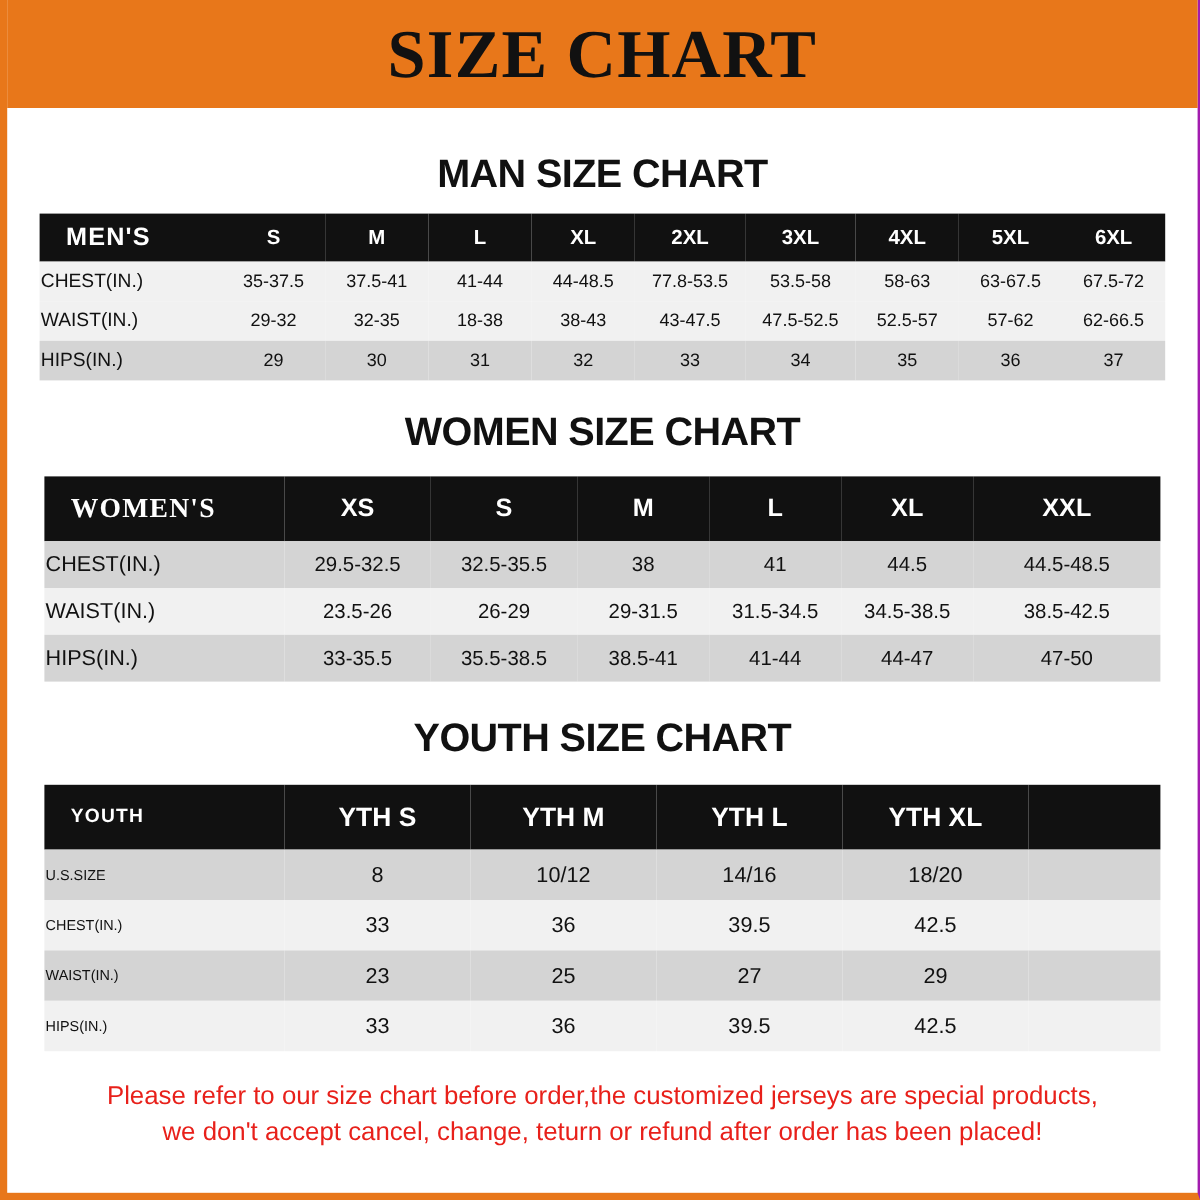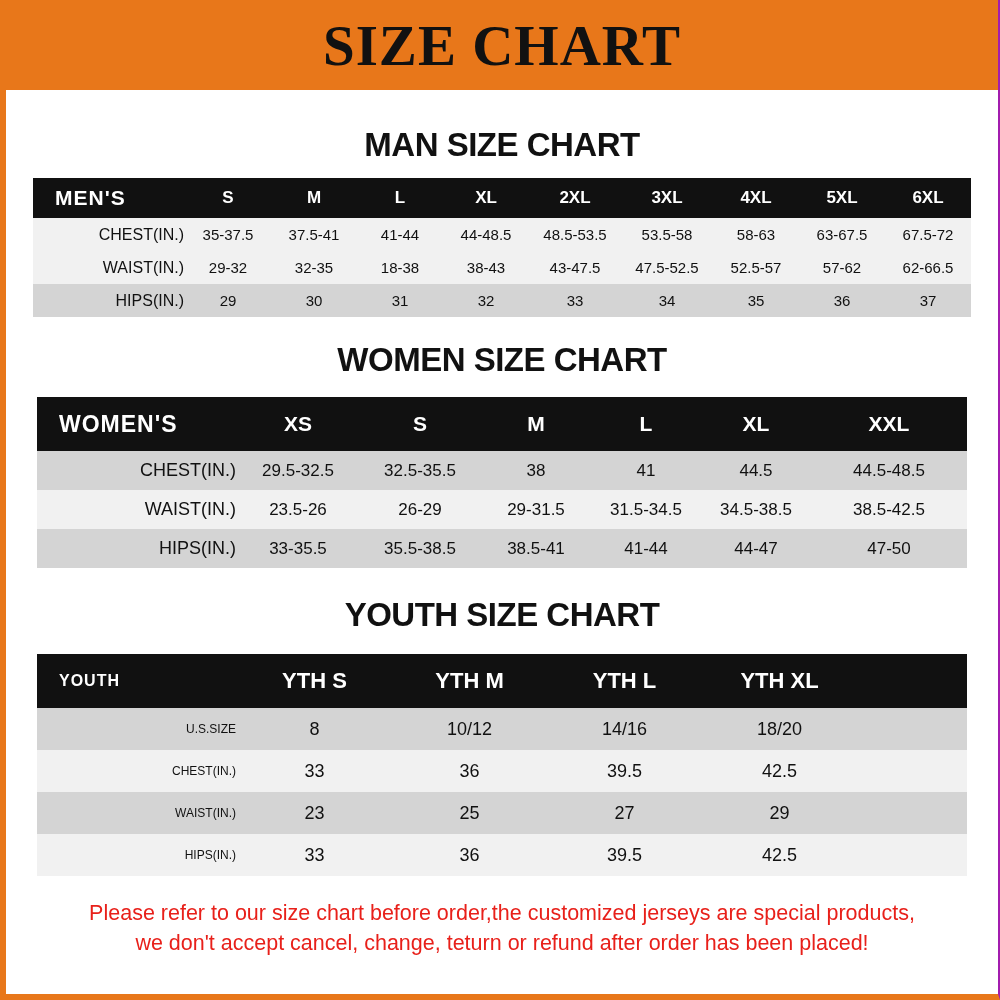--- a/index.html
+++ b/index.html
@@ -75,35 +75,35 @@
   .tbl tbody td {
     color: #111111;
   }
   .tbl tbody tr.alt td {
     background: #d4d4d4;
   }
   .tbl tbody tr.plain td {
     background: #f1f1f1;
   }
   .tbl tbody td.rowname {
-    text-align: right;
+    text-align: left;
     font-weight: normal;
   }
 
   
   #men-table { width: 930px; }
   #men-table thead th { height: 38px; font-size: 17px; }
   #men-table thead th.rowlabel { font-size: 21px; padding-left: 22px; letter-spacing: 1px; }
   #men-table tbody td { height: 31px; font-size: 15px; }
   #men-table tbody td.rowname { font-size: 16px; }
 
   
   #women-table { width: 930px; }
   #women-table thead th { height: 52px; font-size: 21px; }
-  #women-table thead th.rowlabel { font-size: 23px; padding-left: 22px; letter-spacing: 1px; }
+  #women-table thead th.rowlabel { font-size: 23px; padding-left: 22px; letter-spacing: 1px; font-family: Liberation Serif, serif; }
   #women-table tbody td { height: 37px; font-size: 17px; }
   #women-table tbody td.rowname { font-size: 18px; }
 
   
   #youth-table { width: 930px; }
   #youth-table thead th { height: 52px; font-size: 22px; }
   #youth-table thead th.rowlabel { font-size: 16px; padding-left: 22px; letter-spacing: 1px; }
   #youth-table tbody td { height: 40px; font-size: 18px; }
   #youth-table tbody td.rowname { font-size: 12px; }
 
@@ -155,21 +155,21 @@
         <th>6XL</th>
       </tr>
     </thead>
     <tbody>
       <tr class="plain">
         <td class="rowname">CHEST(IN.)</td>
         <td>35-37.5</td>
         <td>37.5-41</td>
         <td>41-44</td>
         <td>44-48.5</td>
-        <td>48.5-53.5</td>
+        <td>77.8-53.5</td>
         <td>53.5-58</td>
         <td>58-63</td>
         <td>63-67.5</td>
         <td>67.5-72</td>
       </tr>
       <tr class="plain">
         <td class="rowname">WAIST(IN.)</td>
         <td>29-32</td>
         <td>32-35</td>
         <td>18-38</td>

